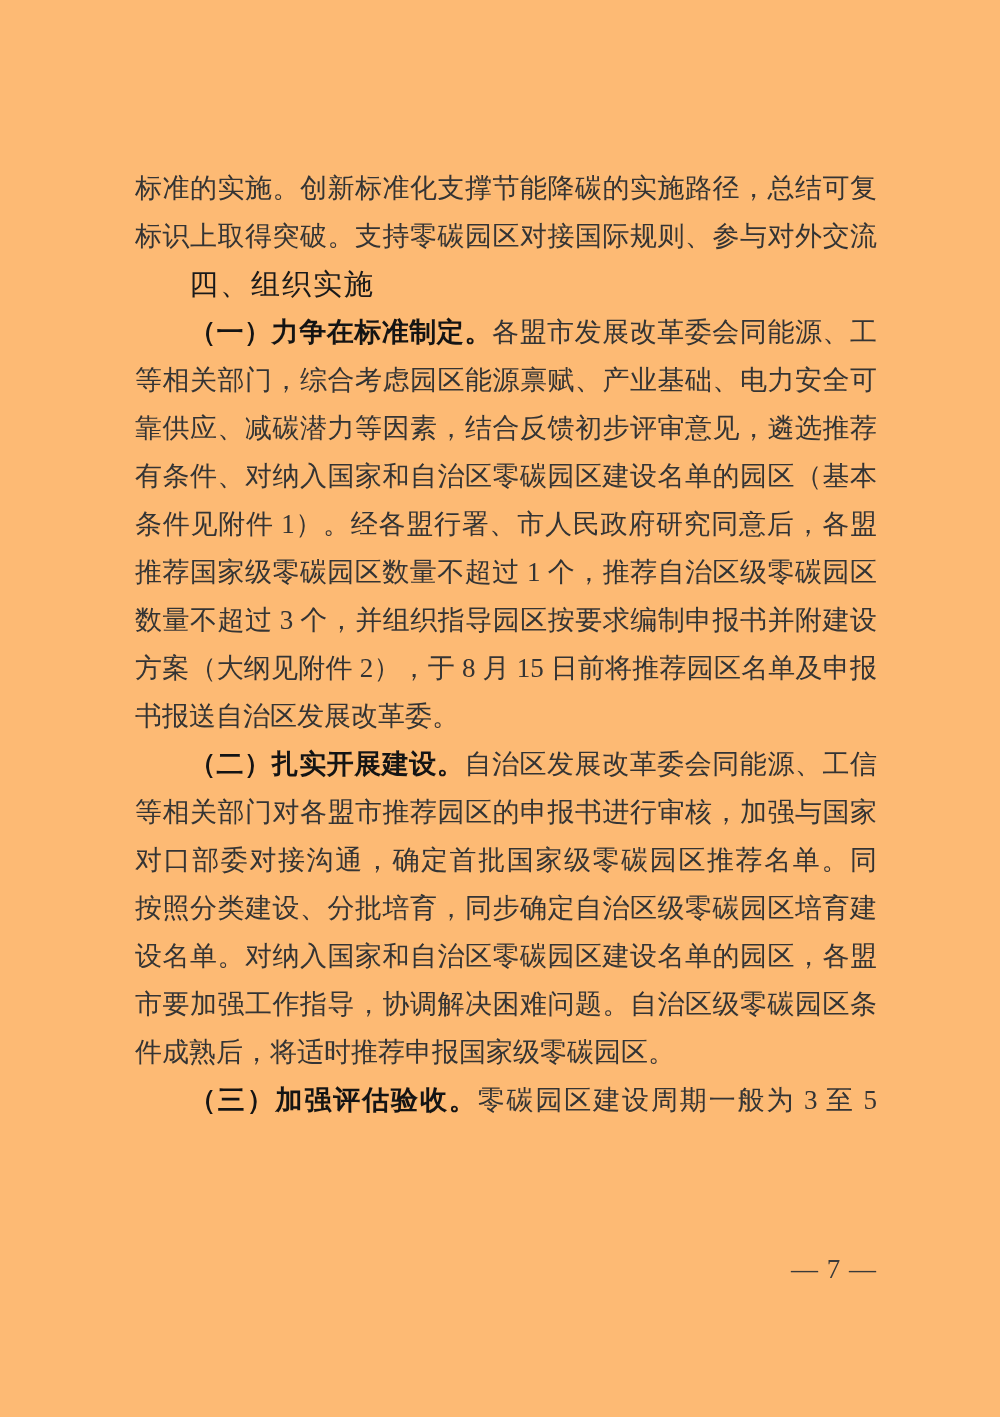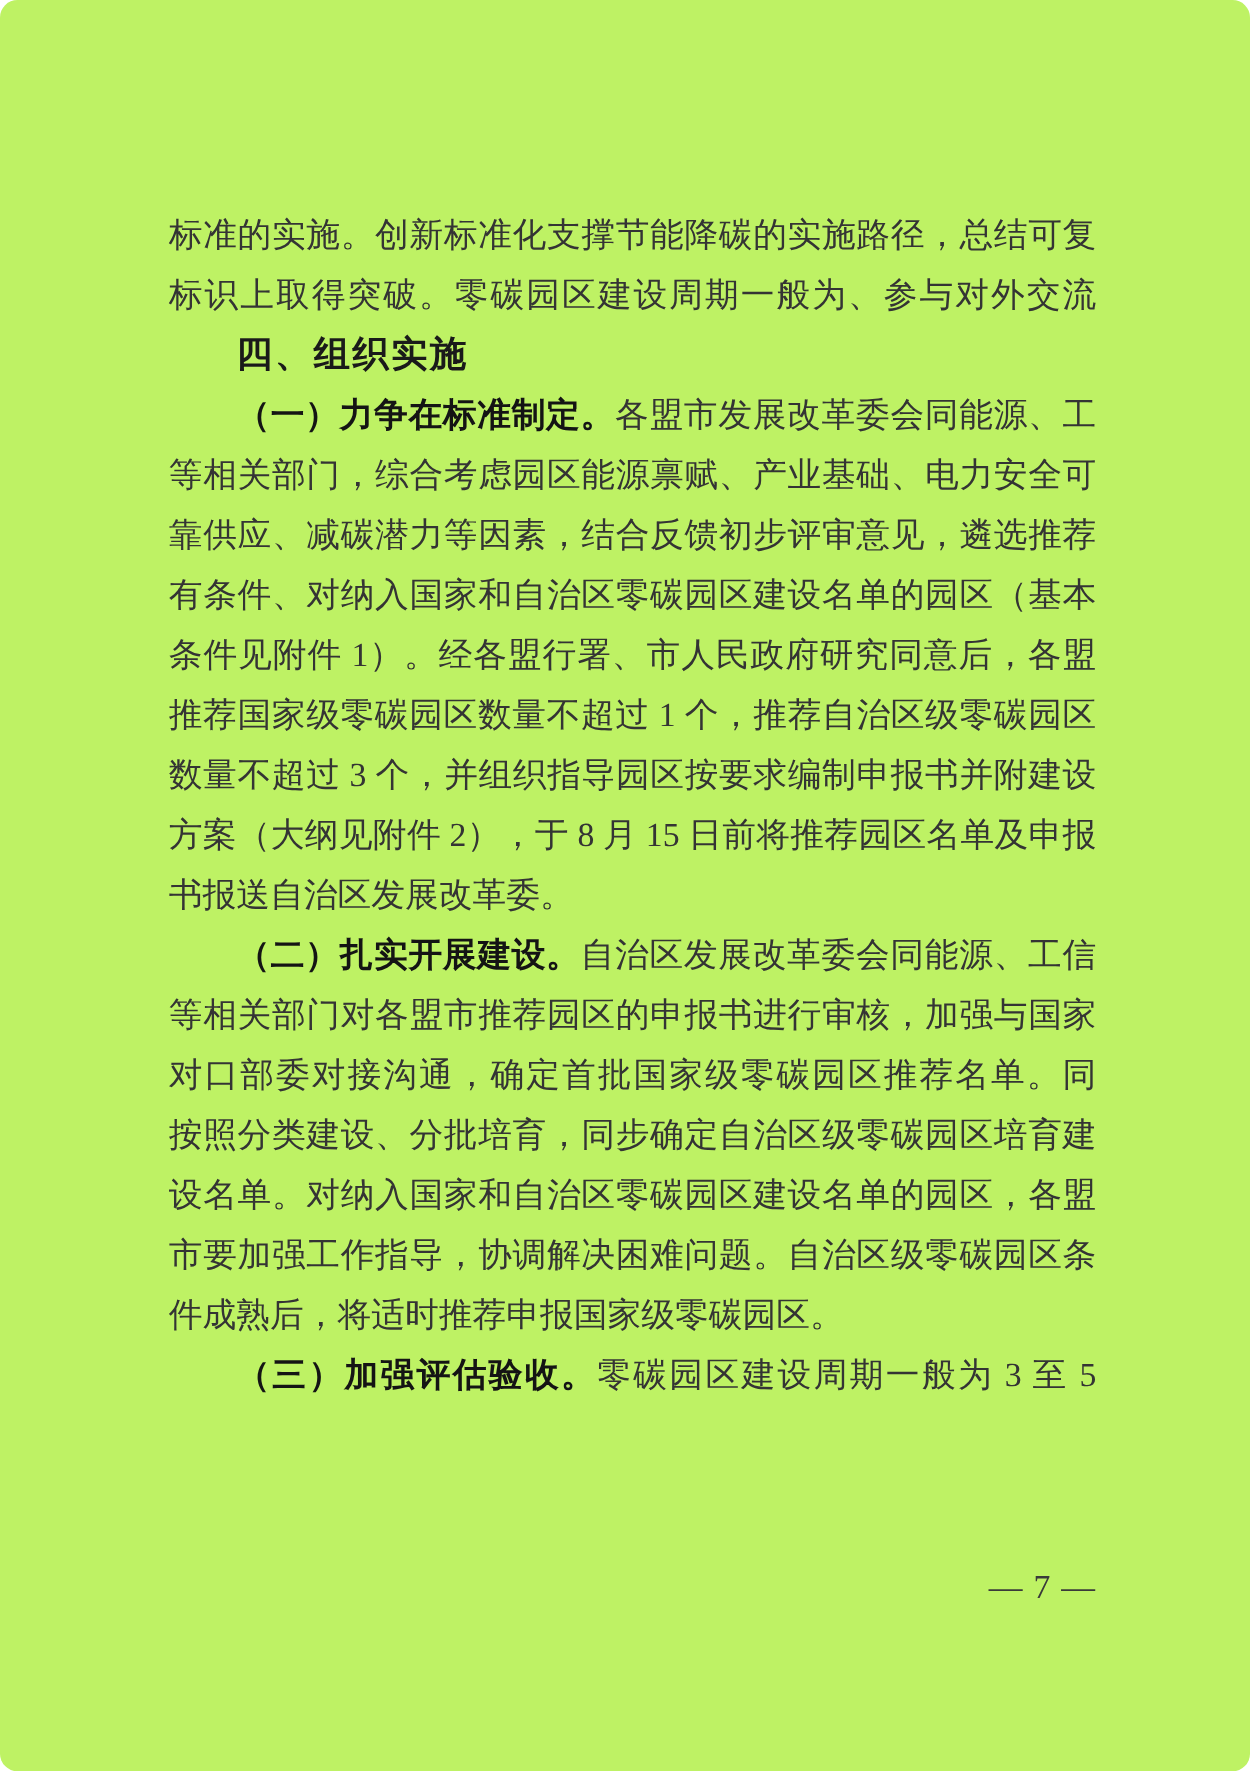--- a/index.html
+++ b/index.html
@@ -1,24 +1,23 @@
 <!DOCTYPE html>
 <html lang="zh"><head>
 <meta charset="utf-8">
 <style>
   html, body { margin: 0; padding: 0; }
   .page {
     position: relative;
     width: 1000px;
     height: 1417px;
-    background: #bef264;
+    background: #fdba74;
     overflow: hidden;
     font-family: "Liberation Serif", "DejaVu Serif", serif;
     color: #333;
-    border-radius: 14px;
   }
   .textblock {
     position: absolute;
     left: 135px;
     top: 164px;
     width: 742px;
   }
   .line {
     height: 48px;
     line-height: 48px;
@@ -33,21 +32,21 @@
   .line.lastline { text-align-last: left; }
   .seg-lead {
     font-weight: bold;
     color: #141414;
   }
   .line.headingline {
     text-align-last: left;
     font-family: "Liberation Sans", "DejaVu Sans", sans-serif;
   }
   .seg-heading {
-    font-weight: bold;
+    font-weight: normal;
     font-size: 29px;
     letter-spacing: 2px;
     color: #1a1a1a;
     font-family: "Liberation Sans", "DejaVu Sans", sans-serif;
   }
   .page-number {
     position: absolute;
     top: 1252px;
     right: 123px;
     font-size: 27px;
@@ -56,21 +55,21 @@
     letter-spacing: 1px;
   }
 </style>
 </head>
 <body>
 
 <div class="page">
   <div class="textblock" id="textblock">
       <div>
         <div class="line"><span class="seg-normal">标准的实施。创新标准化支撑节能降碳的实施路径，总结可复</span></div>
-        <div class="line"><span class="seg-normal">标识上取得突破。零碳园区建设周期一般为、参与对外交流</span></div>
+        <div class="line"><span class="seg-normal">标识上取得突破。支持零碳园区对接国际规则、参与对外交流</span></div>
       </div>
       <div>
         <div class="line indent lastline headingline"><span class="seg-heading">四、组织实施</span></div>
       </div>
       <div>
         <div class="line indent"><span class="seg-lead">（一）力争在标准制定。</span><span class="seg-normal">各盟市发展改革委会同能源、工信</span></div>
         <div class="line"><span class="seg-normal">等相关部门，综合考虑园区能源禀赋、产业基础、电力安全可</span></div>
         <div class="line"><span class="seg-normal">靠供应、减碳潜力等因素，结合反馈初步评审意见，遴选推荐</span></div>
         <div class="line"><span class="seg-normal">有条件、对纳入国家和自治区零碳园区建设名单的园区（基本</span></div>
         <div class="line"><span class="seg-normal">条件见附件 1）。经各盟行署、市人民政府研究同意后，各盟市</span></div>

